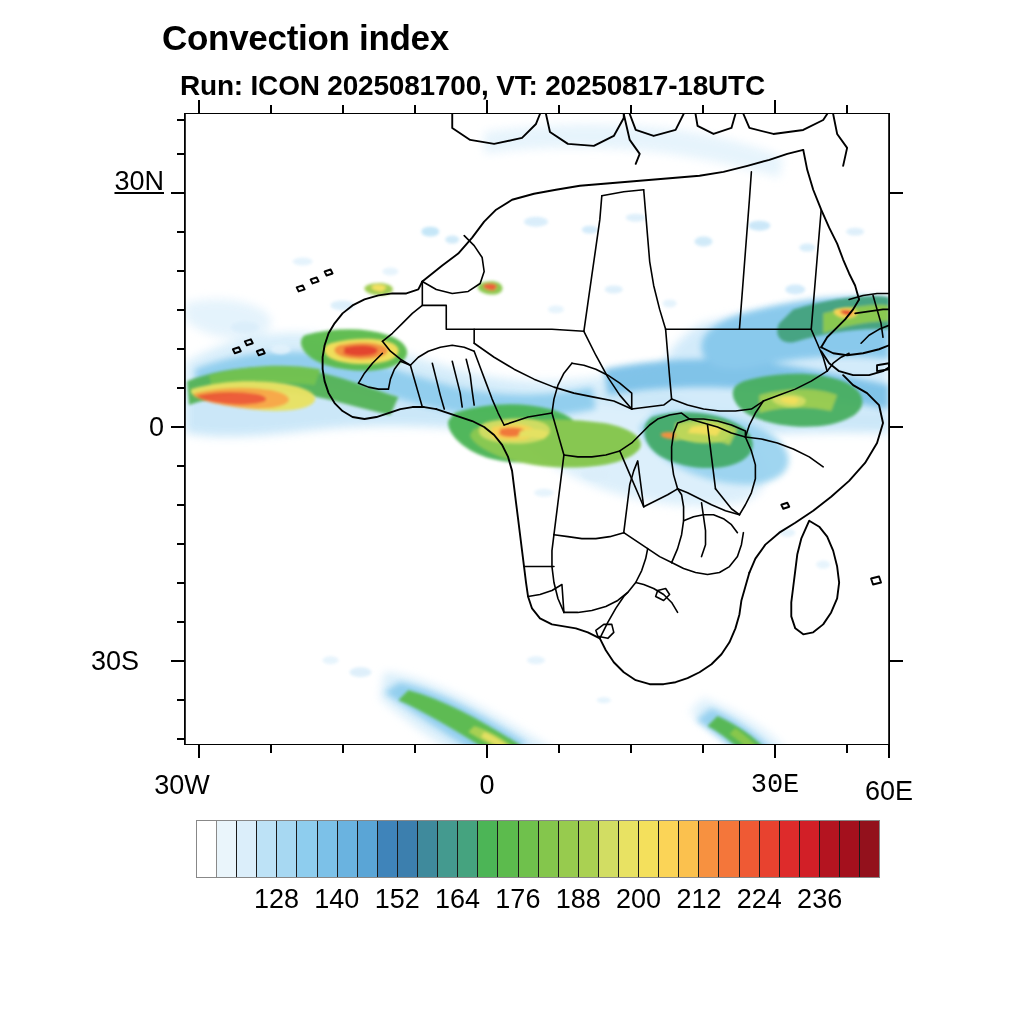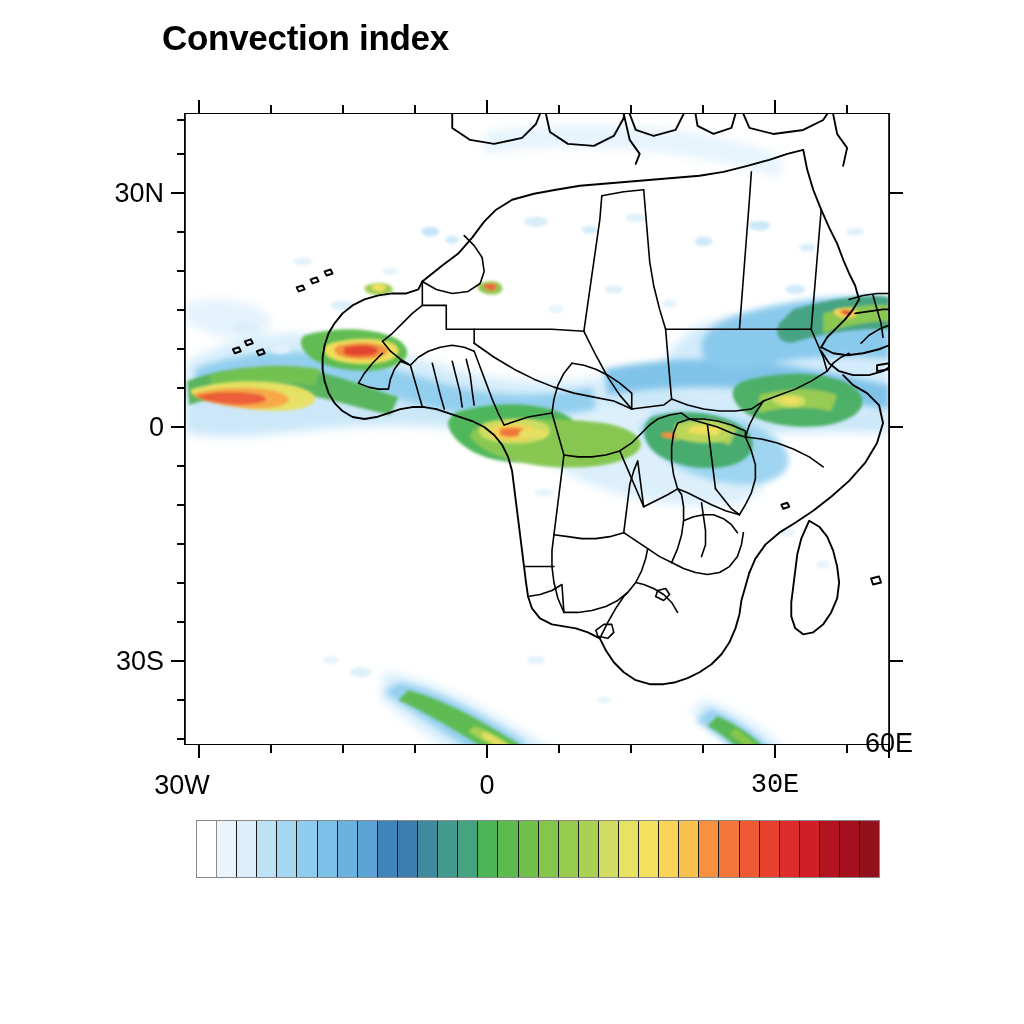--- a/index.html
+++ b/index.html
@@ -33,20 +33,21 @@
   #cblabels{position:absolute;left:196px;top:884px;width:684px;height:34px;}
   .cblab{position:absolute;font-size:27px;text-align:center;white-space:nowrap;
          transform:translateX(-50%);}
 </style>
 </head>
 <body>
 
 <div id="root">
 
   <div class="title-main">Convection index</div>
+  <div class="title-sub">Run: ICON 2025081700,  VT: 20250817-18UTC</div>
 
   <div id="mapframe">
     <svg id="mapsvg" viewBox="0 0 706 632" preserveAspectRatio="none">
       <defs>
         <filter id="blur1" x="-30%" y="-30%" width="160%" height="160%">
           <feGaussianBlur stdDeviation="5"></feGaussianBlur>
         </filter>
         <filter id="blur2" x="-30%" y="-30%" width="160%" height="160%">
           <feGaussianBlur stdDeviation="3"></feGaussianBlur>
         </filter>
@@ -445,28 +446,28 @@
     <div class="tick" style="left:342px;top:105px;width:2px;height:8px;"></div>
     <div class="tick" style="left:414px;top:105px;width:2px;height:8px;"></div>
     <div class="tick" style="left:486px;top:100px;width:2px;height:13px;"></div>
     <div class="tick" style="left:558px;top:105px;width:2px;height:8px;"></div>
     <div class="tick" style="left:630px;top:105px;width:2px;height:8px;"></div>
     <div class="tick" style="left:702px;top:105px;width:2px;height:8px;"></div>
     <div class="tick" style="left:774px;top:100px;width:2px;height:13px;"></div>
     <div class="tick" style="left:846px;top:105px;width:2px;height:8px;"></div>
   </div>
 
-  <div class="ylab" style="left:66px;top:178px;width:98px;">30N</div>
+  <div class="ylab" style="left:66px;top:166px;width:98px;text-decoration:underline;">30N</div>
   <div class="ylab" style="left:66px;top:412px;width:98px;">0</div>
-  <div class="ylab" style="left:66px;top:646px;width:98px;">30S</div>
+  <div class="ylab" style="left:66px;top:646px;width:98px;text-align:center;">30S</div>
 
   <div class="xlab" style="left:122px;top:770px;width:120px;">30W</div>
   <div class="xlab" style="left:427px;top:770px;width:120px;">0</div>
   <div class="xlab" style="left:715px;top:770px;width:120px;font-family:Liberation Mono, monospace;">30E</div>
-  <div class="xlab" style="left:829px;top:728px;width:120px;">60E</div>
+  <div class="xlab" style="left:829px;top:776px;width:120px;">60E</div>
 
   <div id="cbar">
       <div class="cell c0" style="background: rgb(255, 255, 255);"></div>
       <div class="cell" style="background: rgb(234, 245, 251);"></div>
       <div class="cell" style="background: rgb(219, 238, 250);"></div>
       <div class="cell" style="background: rgb(189, 226, 246);"></div>
       <div class="cell" style="background: rgb(167, 216, 242);"></div>
       <div class="cell" style="background: rgb(142, 205, 238);"></div>
       <div class="cell" style="background: rgb(124, 193, 232);"></div>
       <div class="cell" style="background: rgb(106, 179, 224);"></div>
@@ -490,14 +491,26 @@
       <div class="cell" style="background: rgb(247, 145, 64);"></div>
       <div class="cell" style="background: rgb(244, 118, 58);"></div>
       <div class="cell" style="background: rgb(239, 90, 52);"></div>
       <div class="cell" style="background: rgb(232, 66, 47);"></div>
       <div class="cell" style="background: rgb(222, 43, 43);"></div>
       <div class="cell" style="background: rgb(210, 31, 39);"></div>
       <div class="cell" style="background: rgb(180, 20, 32);"></div>
       <div class="cell" style="background: rgb(164, 16, 29);"></div>
       <div class="cell" style="background: rgb(147, 17, 28);"></div>
     </div>
+  <div id="cblabels">
+      <div class="cblab" style="left: 80.4706px;">128</div>
+      <div class="cblab" style="left: 140.824px;">140</div>
+      <div class="cblab" style="left: 201.176px;">152</div>
+      <div class="cblab" style="left: 261.529px;">164</div>
+      <div class="cblab" style="left: 321.882px;">176</div>
+      <div class="cblab" style="left: 382.235px;">188</div>
+      <div class="cblab" style="left: 442.588px;">200</div>
+      <div class="cblab" style="left: 502.941px;">212</div>
+      <div class="cblab" style="left: 563.294px;">224</div>
+      <div class="cblab" style="left: 623.647px;">236</div>
+    </div>
 
 </div>
 
 </body></html>

